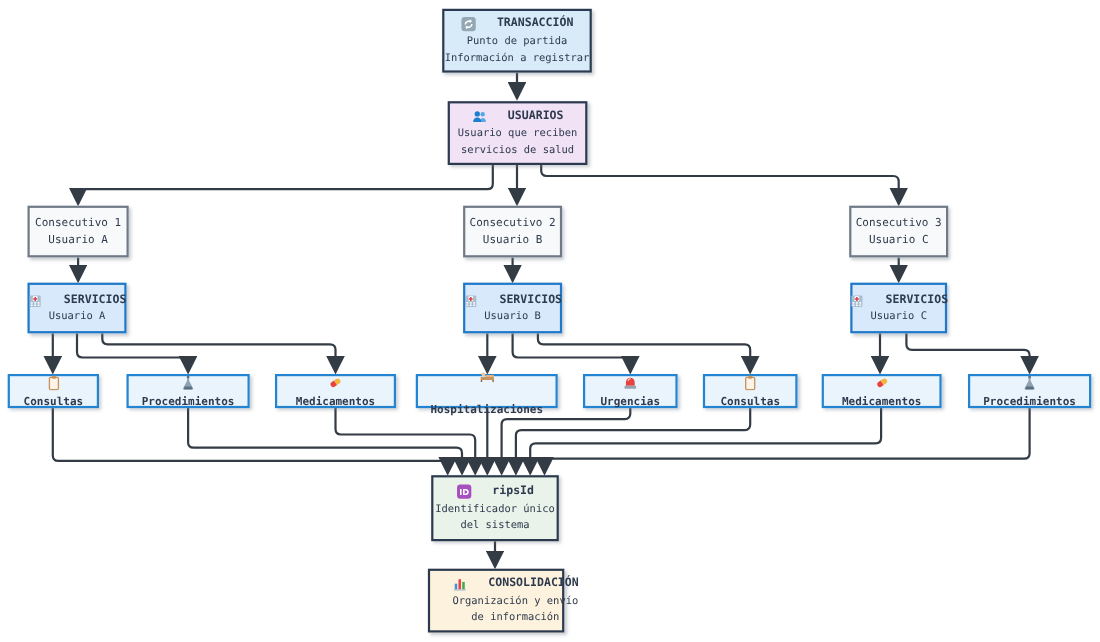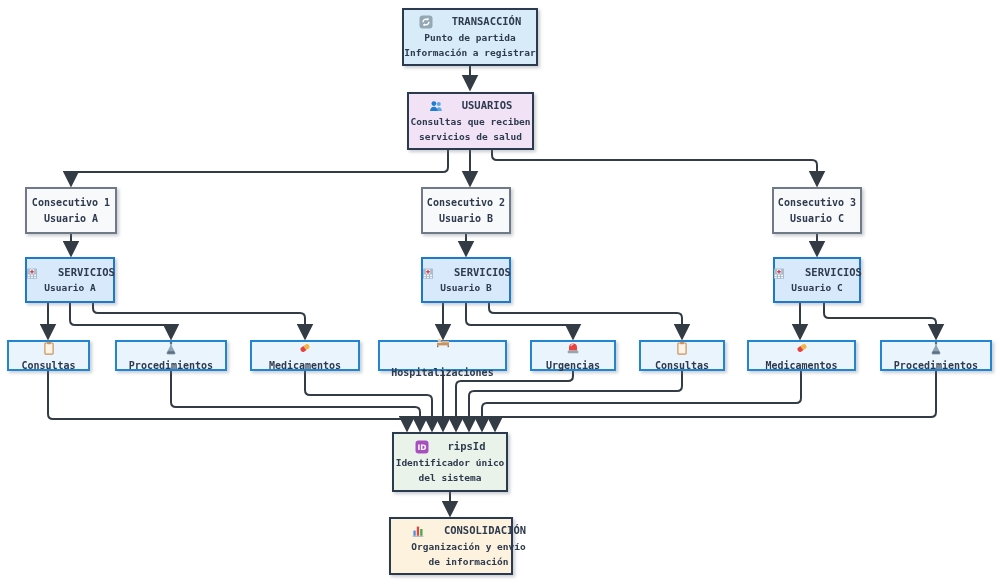--- a/index.html
+++ b/index.html
@@ -12,21 +12,21 @@
         white-space:nowrap;z-index:2;}
   .t-blue  {background:#d7ecf8;border:2px solid #2c3a4f;}
   .t-purple{background:#f1e2f6;border:2px solid #2c3a4f;}
   .t-gray  {background:#f8f9fa;border:2px solid #6f7a86;align-items:center;}
   .t-serv  {background:#d7e9fb;border:2px solid #1f78c8;}
   .t-leaf  {background:#e9f4fd;border:2px solid #2385d2;flex-direction:column;}
   .t-green {background:#e9f3ea;border:2px solid #2c3a4f;justify-content:center;}
   .t-orange{background:#fdf2dd;border:2px solid #2c3a4f;padding-left:35px;}
   .trow{display:flex;align-items:center;justify-content:center;gap:19px;line-height:15.5px;}
   .ttl{font-weight:700;font-size:10.5px;}
-  .ln{font-weight:700;font-size:9.5px;line-height:15px;}
+  .ln{font-weight:400;font-size:9.5px;line-height:15px;}
   .consec .ln{font-size:10px;line-height:16px;}
   .leaf-label{font-weight:700;font-size:10px;}
   .ic{width:14px;height:14px;flex:0 0 14px;}
   #symbols{position:absolute;width:0;height:0;overflow:hidden;}
 </style>
 </head>
 <body>
 
 <svg id="symbols" xmlns="http://www.w3.org/2000/svg" aria-hidden="true">
   <defs>
@@ -139,21 +139,21 @@
   <div class="ln">Información a registrar</div>
 </div>
 
 <div class="node t-purple" style="left:407px;top:92px;width:127px;height:58px">
   <div class="trow">
       <svg class="ic">
         <use href="#sym-users"></use>
       </svg>
       <span class="ttl">USUARIOS</span>
     </div>
-  <div class="ln">Consultas que reciben</div>
+  <div class="ln">Usuario que reciben</div>
   <div class="ln">servicios de salud</div>
 </div>
 
 <div class="node t-gray consec" style="left:25px;top:187px;width:92px;height:47px">
   <div class="ln">Consecutivo 1</div>
   <div class="ln">Usuario A</div>
 </div>
 <div class="node t-gray consec" style="left:421px;top:187px;width:90px;height:47px">
   <div class="ln">Consecutivo 2</div>
   <div class="ln">Usuario B</div>

